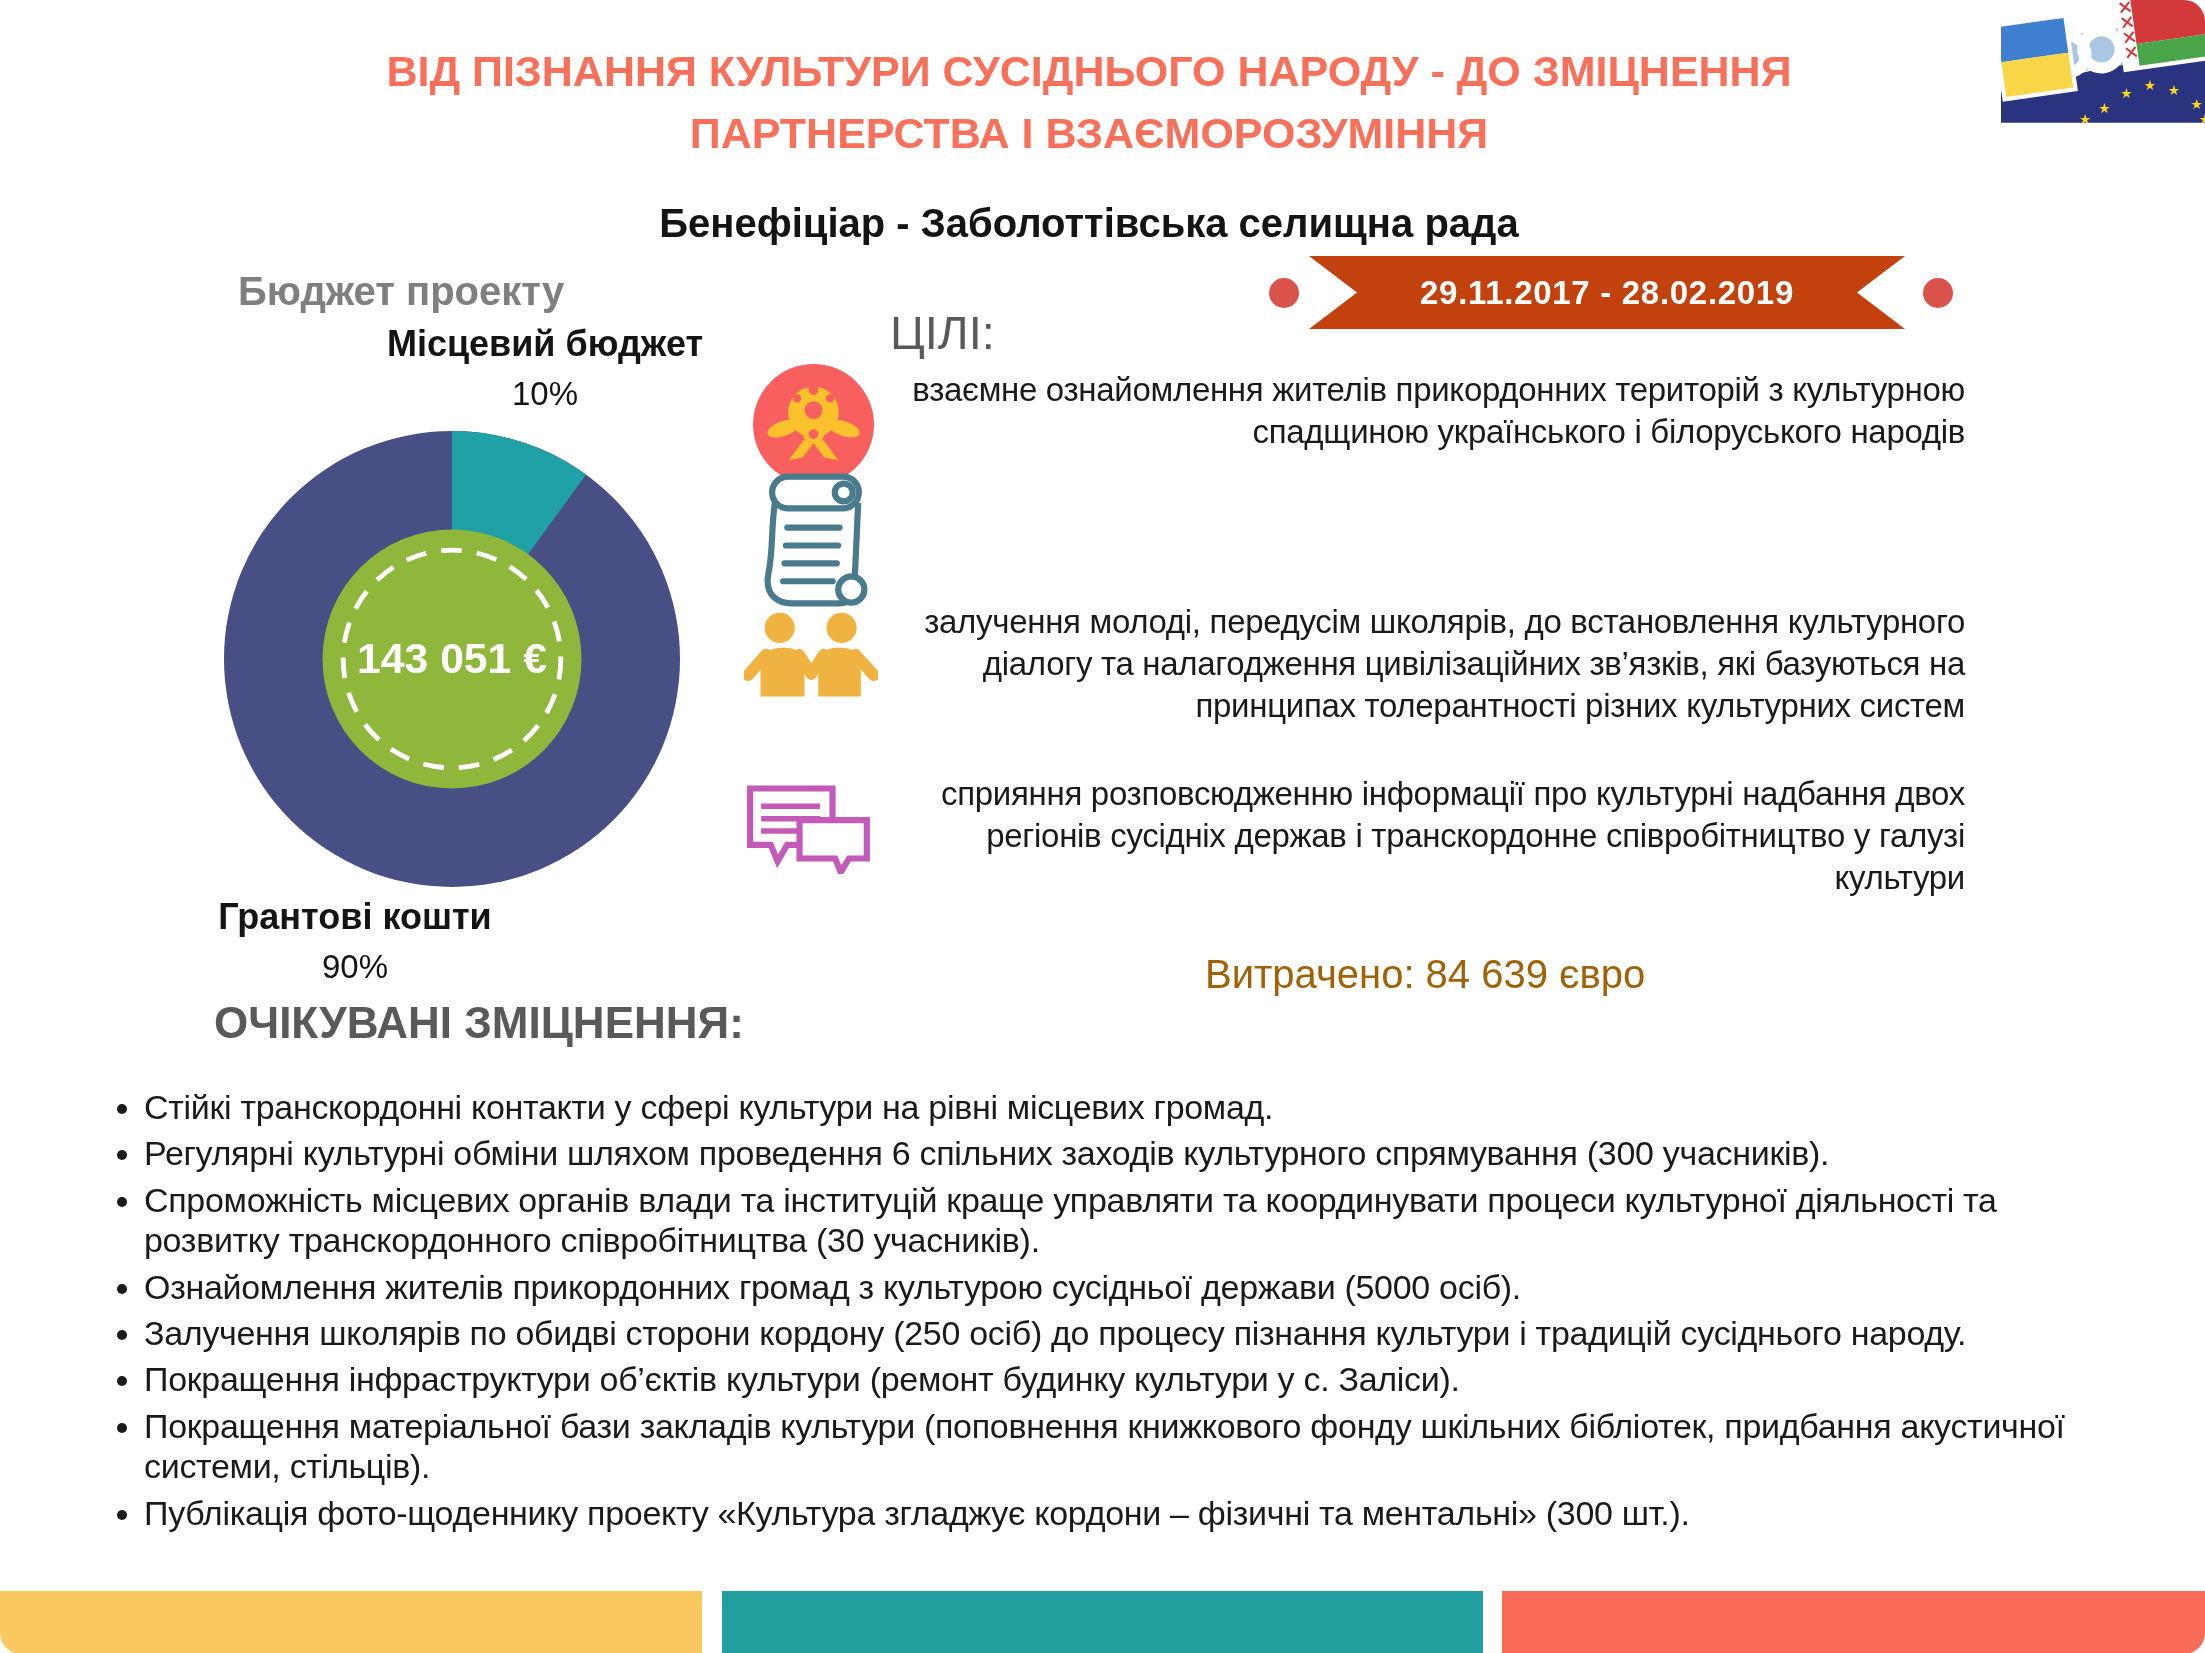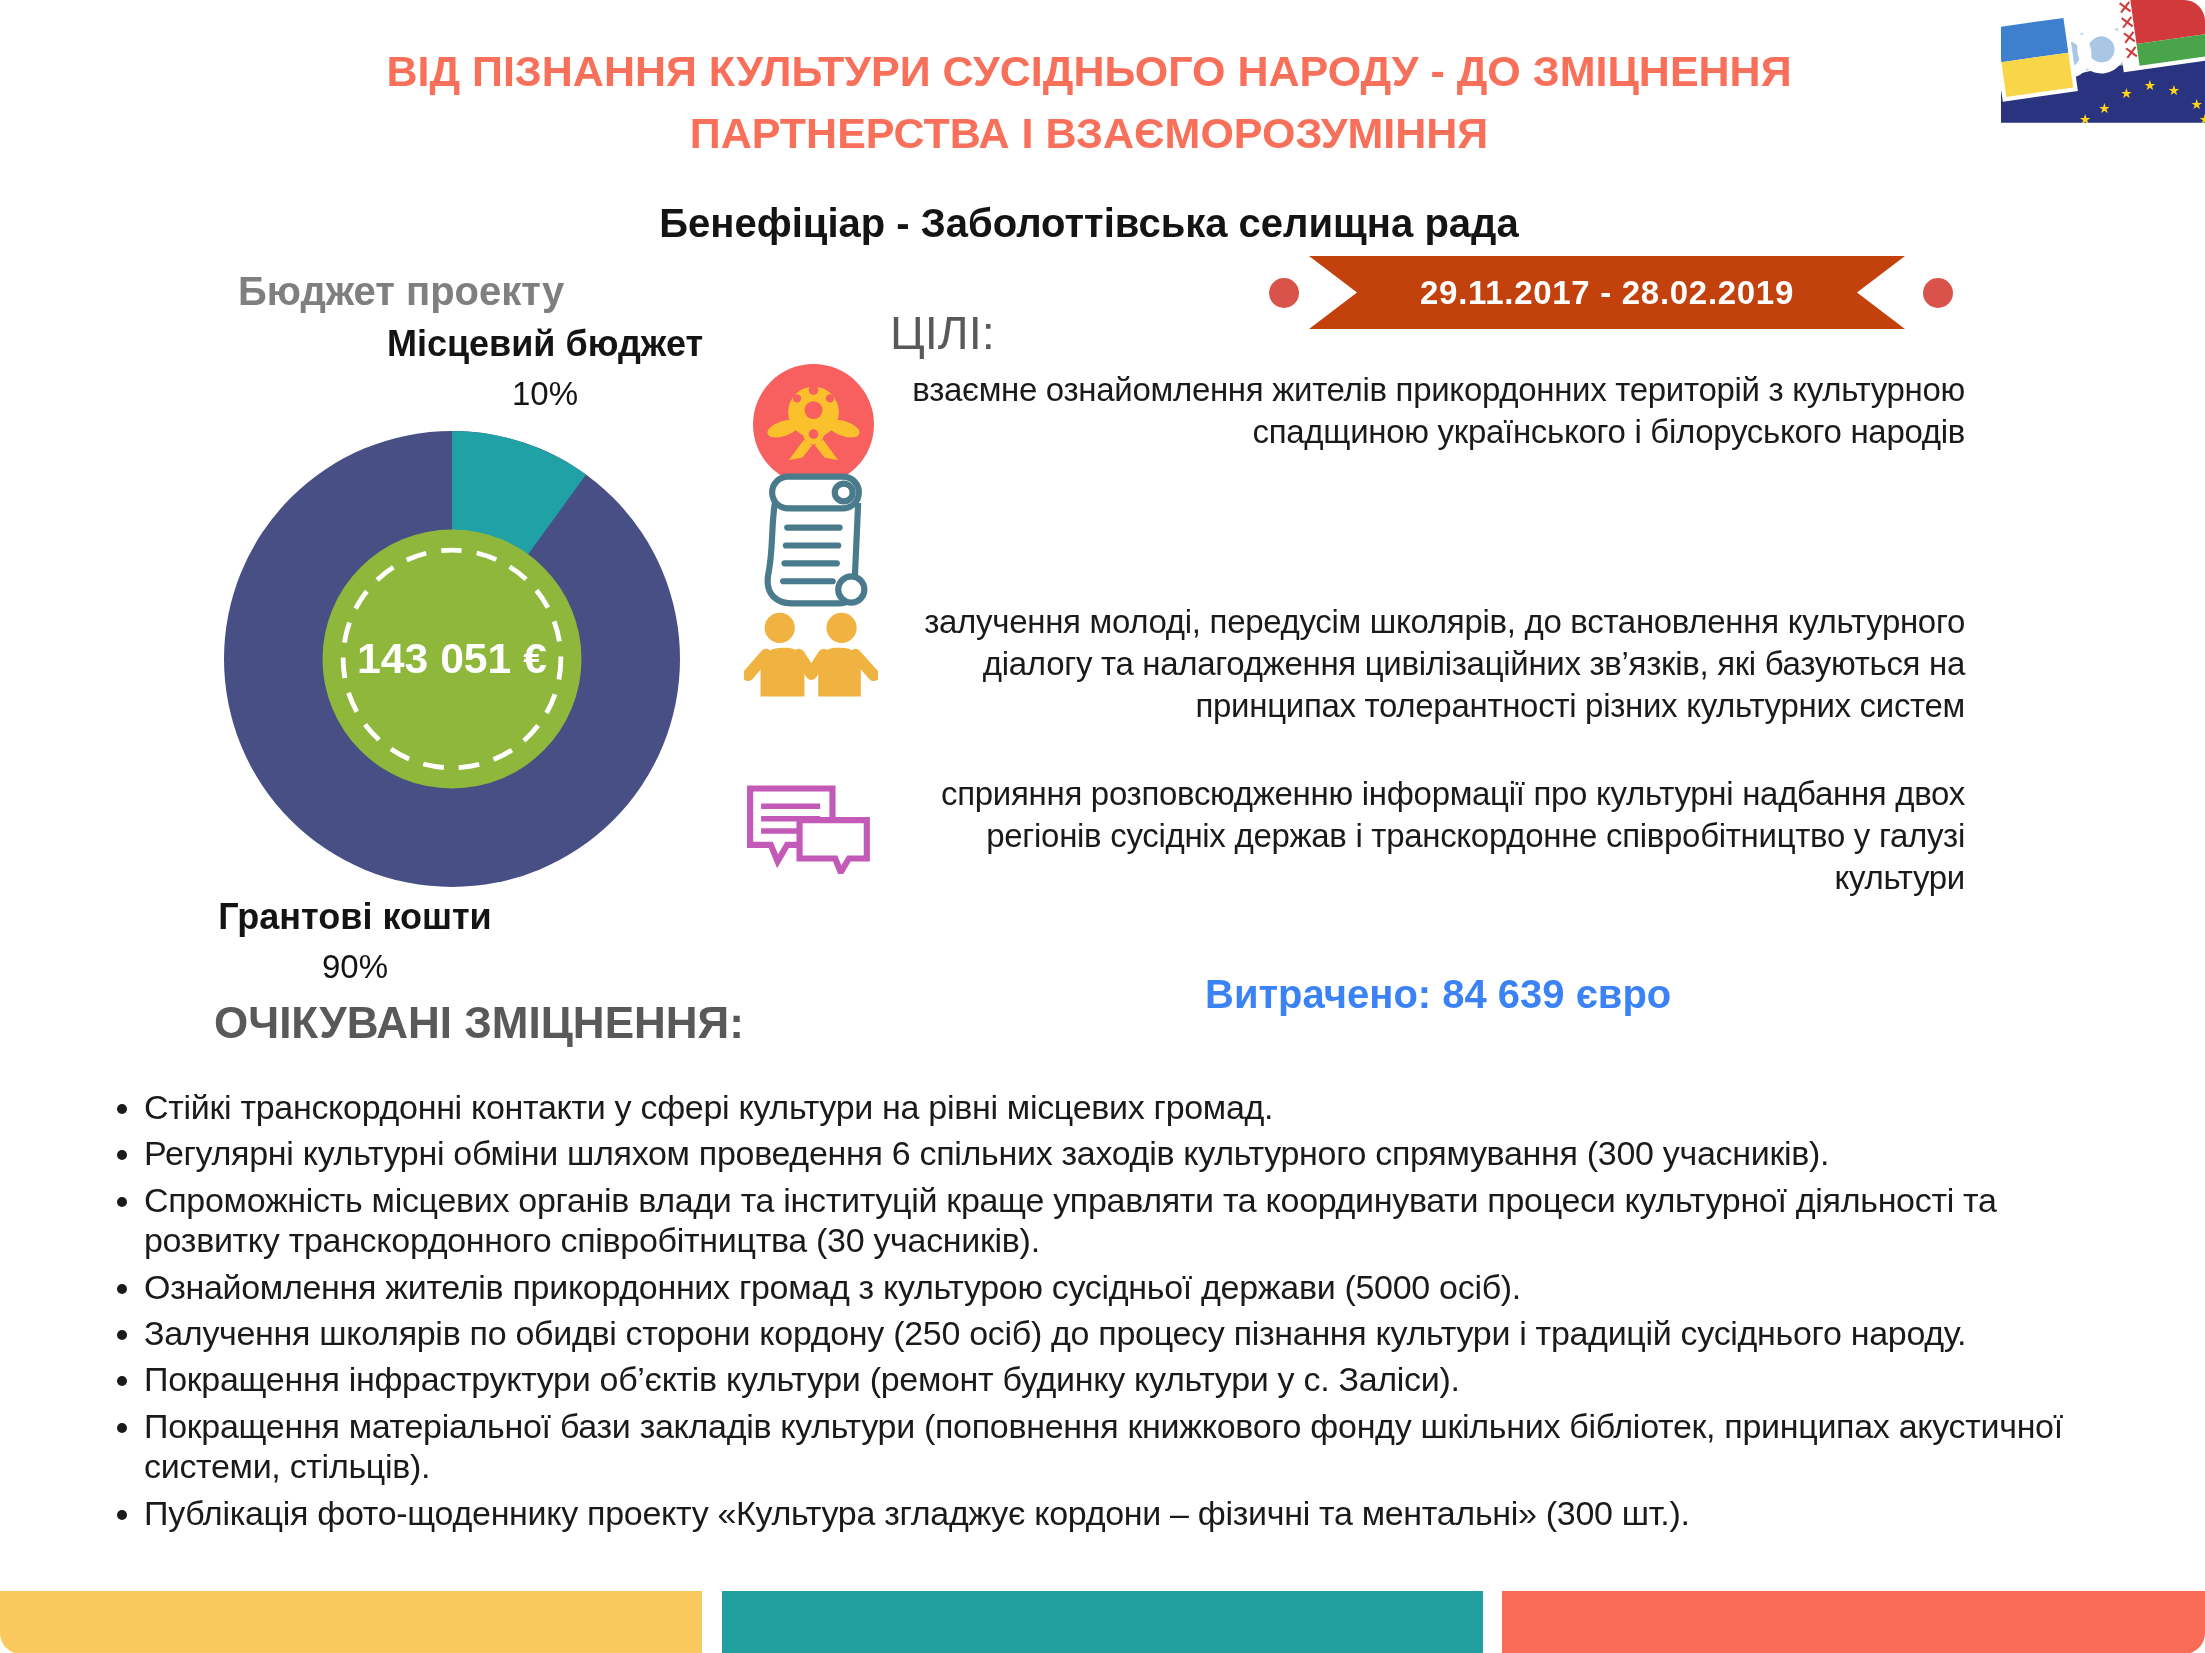--- a/index.html
+++ b/index.html
@@ -43,21 +43,21 @@
   .g1t { left:890px; top:369px; }
   .g2t { left:890px; top:482px; }
   .g3t { left:890px; top:601px; }
   .g4t { left:890px; top:773px; }
   .g1i { left:753px; top:364px; }
   .g2i { left:757px; top:467px; }
   .g3i { left:744px; top:612px; }
   .g4i { left:746px; top:784px; }
 
   
-  .spent { left:1205px; top:972px; font-size:40px; font-weight:bold; color:#3b82f6; }
+  .spent { left:1205px; top:952px; font-size:40px; font-weight:normal; color:#a16207; }
   .results-title { left:214px; top:998px; font-size:44px; font-weight:bold; color:#595959; }
   .results-list { left:92px; top:1087px; width:2040px; }
   .results-list ul { list-style:disc; padding-left:52px; }
   .results-list li { font-size:34px; line-height:1.2; letter-spacing:-0.3px;
                      margin-bottom:5.5px; color:#1a1a1a; }
 
   
   .bar { top:1591px; height:63px; }
   .bar-yellow { left:0;      width:702px; background:#F9C95F; }
   .bar-teal   { left:722px; width:761px; background:#229F9F; }
@@ -216,21 +216,21 @@
 
   <div class="abs results-title">ОЧІКУВАНІ ЗМІЦНЕННЯ:</div>
   <div class="abs results-list">
     <ul>
       <li>Стійкі транскордонні контакти у сфері культури на рівні місцевих громад.</li>
       <li>Регулярні культурні обміни шляхом проведення 6 спільних заходів культурного спрямування (300 учасників).</li>
       <li>Спроможність місцевих органів влади та інституцій краще управляти та координувати процеси культурної діяльності та розвитку транскордонного співробітництва (30 учасників).</li>
       <li>Ознайомлення жителів прикордонних громад з культурою сусідньої держави (5000 осіб).</li>
       <li>Залучення школярів по обидві сторони кордону (250 осіб) до процесу пізнання культури і традицій сусіднього народу.</li>
       <li>Покращення інфраструктури об’єктів культури (ремонт будинку культури у с. Заліси).</li>
-      <li>Покращення матеріальної бази закладів культури (поповнення книжкового фонду шкільних бібліотек, принципах акустичної системи, стільців).</li>
+      <li>Покращення матеріальної бази закладів культури (поповнення книжкового фонду шкільних бібліотек, придбання акустичної системи, стільців).</li>
       <li>Публікація фото-щоденнику проекту «Культура згладжує кордони – фізичні та ментальні» (300 шт.).</li>
     </ul>
   </div>
 
   <div class="abs bar bar-yellow"></div>
   <div class="abs bar bar-teal"></div>
   <div class="abs bar bar-red"></div>
 
 </div>
 

